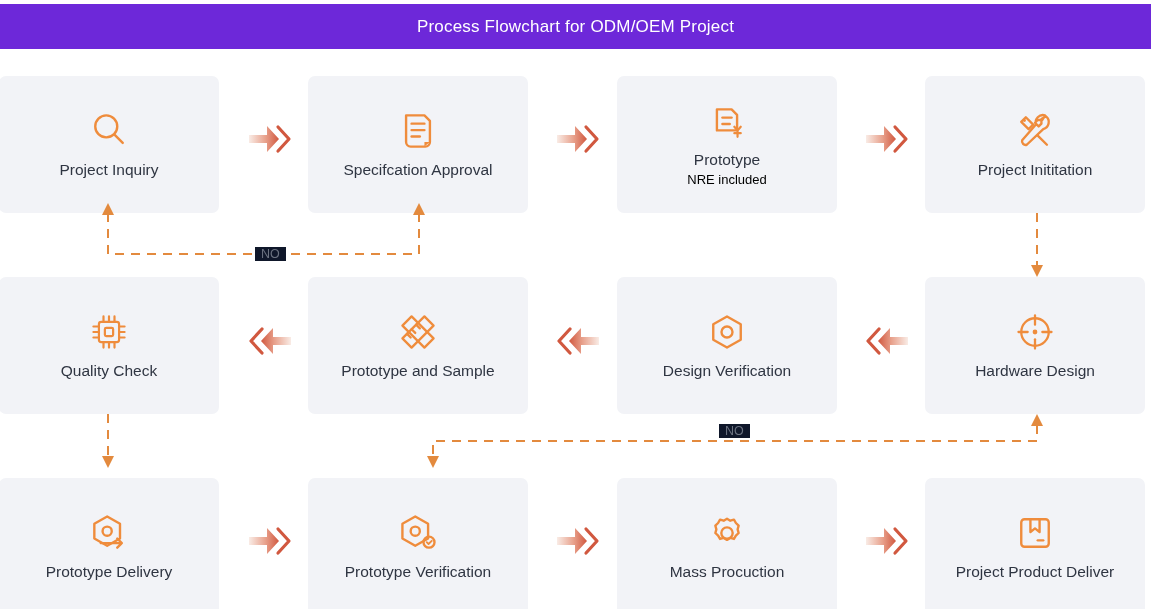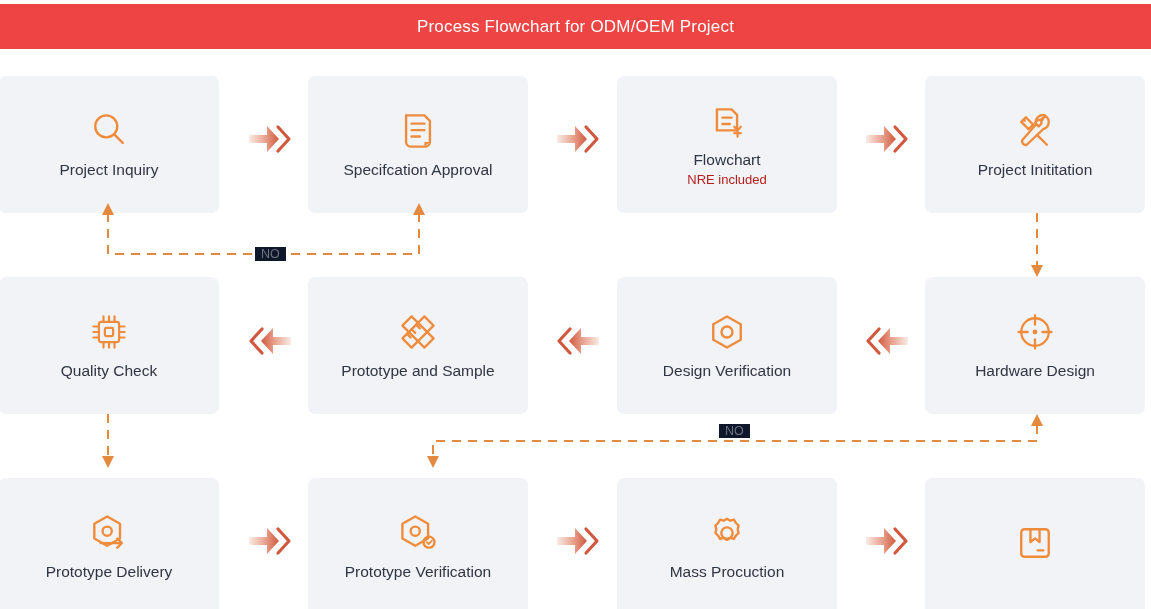--- a/index.html
+++ b/index.html
@@ -16,21 +16,21 @@
     -webkit-font-smoothing: antialiased;
   }
 
   
   #header-bar {
     position: absolute;
     left: 0;
     top: 4px;
     width: 1151px;
     height: 45px;
-    background: #ef4444;
+    background: #6d28d9;
     display: flex;
     align-items: center;
     justify-content: center;
   }
   #header-title {
     color: #ffffff;
     font-size: 17px;
     letter-spacing: 0.2px;
     font-weight: 400;
     white-space: nowrap;
@@ -70,21 +70,21 @@
 
   .node-label {
     font-size: 15.5px;
     color: #2f3542;
     text-align: center;
     line-height: 1.2;
     white-space: nowrap;
   }
   .node-sublabel {
     font-size: 13px;
-    color: #b91c1c;
+    color: #000000;
     text-align: right;
     margin-top: 3px;
     white-space: nowrap;
   }
   .flow-node.has-sub .node-icon { margin-bottom: 5px; }
 
   
   .big-arrow {
     position: absolute;
     width: 46px;
@@ -164,21 +164,21 @@
 
   <div class="flow-node has-sub" style="left:617px; top:76px;">
     <span class="node-icon">
       <svg viewBox="0 0 48 48" fill="none" stroke="currentColor" stroke-width="2.6" stroke-linecap="round" stroke-linejoin="round">
         <path d="M13 8 H29 L35 14 V31 H13 Z"></path>
         <line x1="19" y1="17" x2="29" y2="17"></line>
         <line x1="19" y1="24" x2="27" y2="24"></line>
         <path d="M32 27 l3.5 4 l3.5 -4 M35.5 31 v7 M32 34 h7" stroke-width="2.4"></path>
       </svg>
     </span>
-    <div class="node-label">Flowchart</div>
+    <div class="node-label">Prototype</div>
     <div class="node-sublabel">NRE included</div>
   </div>
 
   <div class="big-arrow" style="left:864px; top:122px;">
     <svg viewBox="0 0 46 34">
       <path d="M2 13 L20 13 L20 4 L32 17 L20 30 L20 21 L2 21 Z" fill="url(#gradR)"></path>
       <path d="M31 5 L42 17 L31 29" fill="none" stroke="#d1583f" stroke-width="3.2" stroke-linecap="round" stroke-linejoin="round"></path>
     </svg>
   </div>
 
@@ -348,15 +348,16 @@
   </div>
 
   <div class="flow-node" style="left:925px; top:478px;">
     <span class="node-icon">
       <svg viewBox="0 0 48 48" fill="none" stroke="currentColor" stroke-width="2.6" stroke-linecap="round" stroke-linejoin="round">
         <rect x="9" y="9" width="30" height="30" rx="3.5"></rect>
         <path d="M19 9 V23 l5 -4 l5 4 V9"></path>
         <line x1="27" y1="32" x2="33" y2="32"></line>
       </svg>
     </span>
+    <div class="node-label">Project Product Deliver</div>
   </div>
 
 </div>
 
 </body></html>

